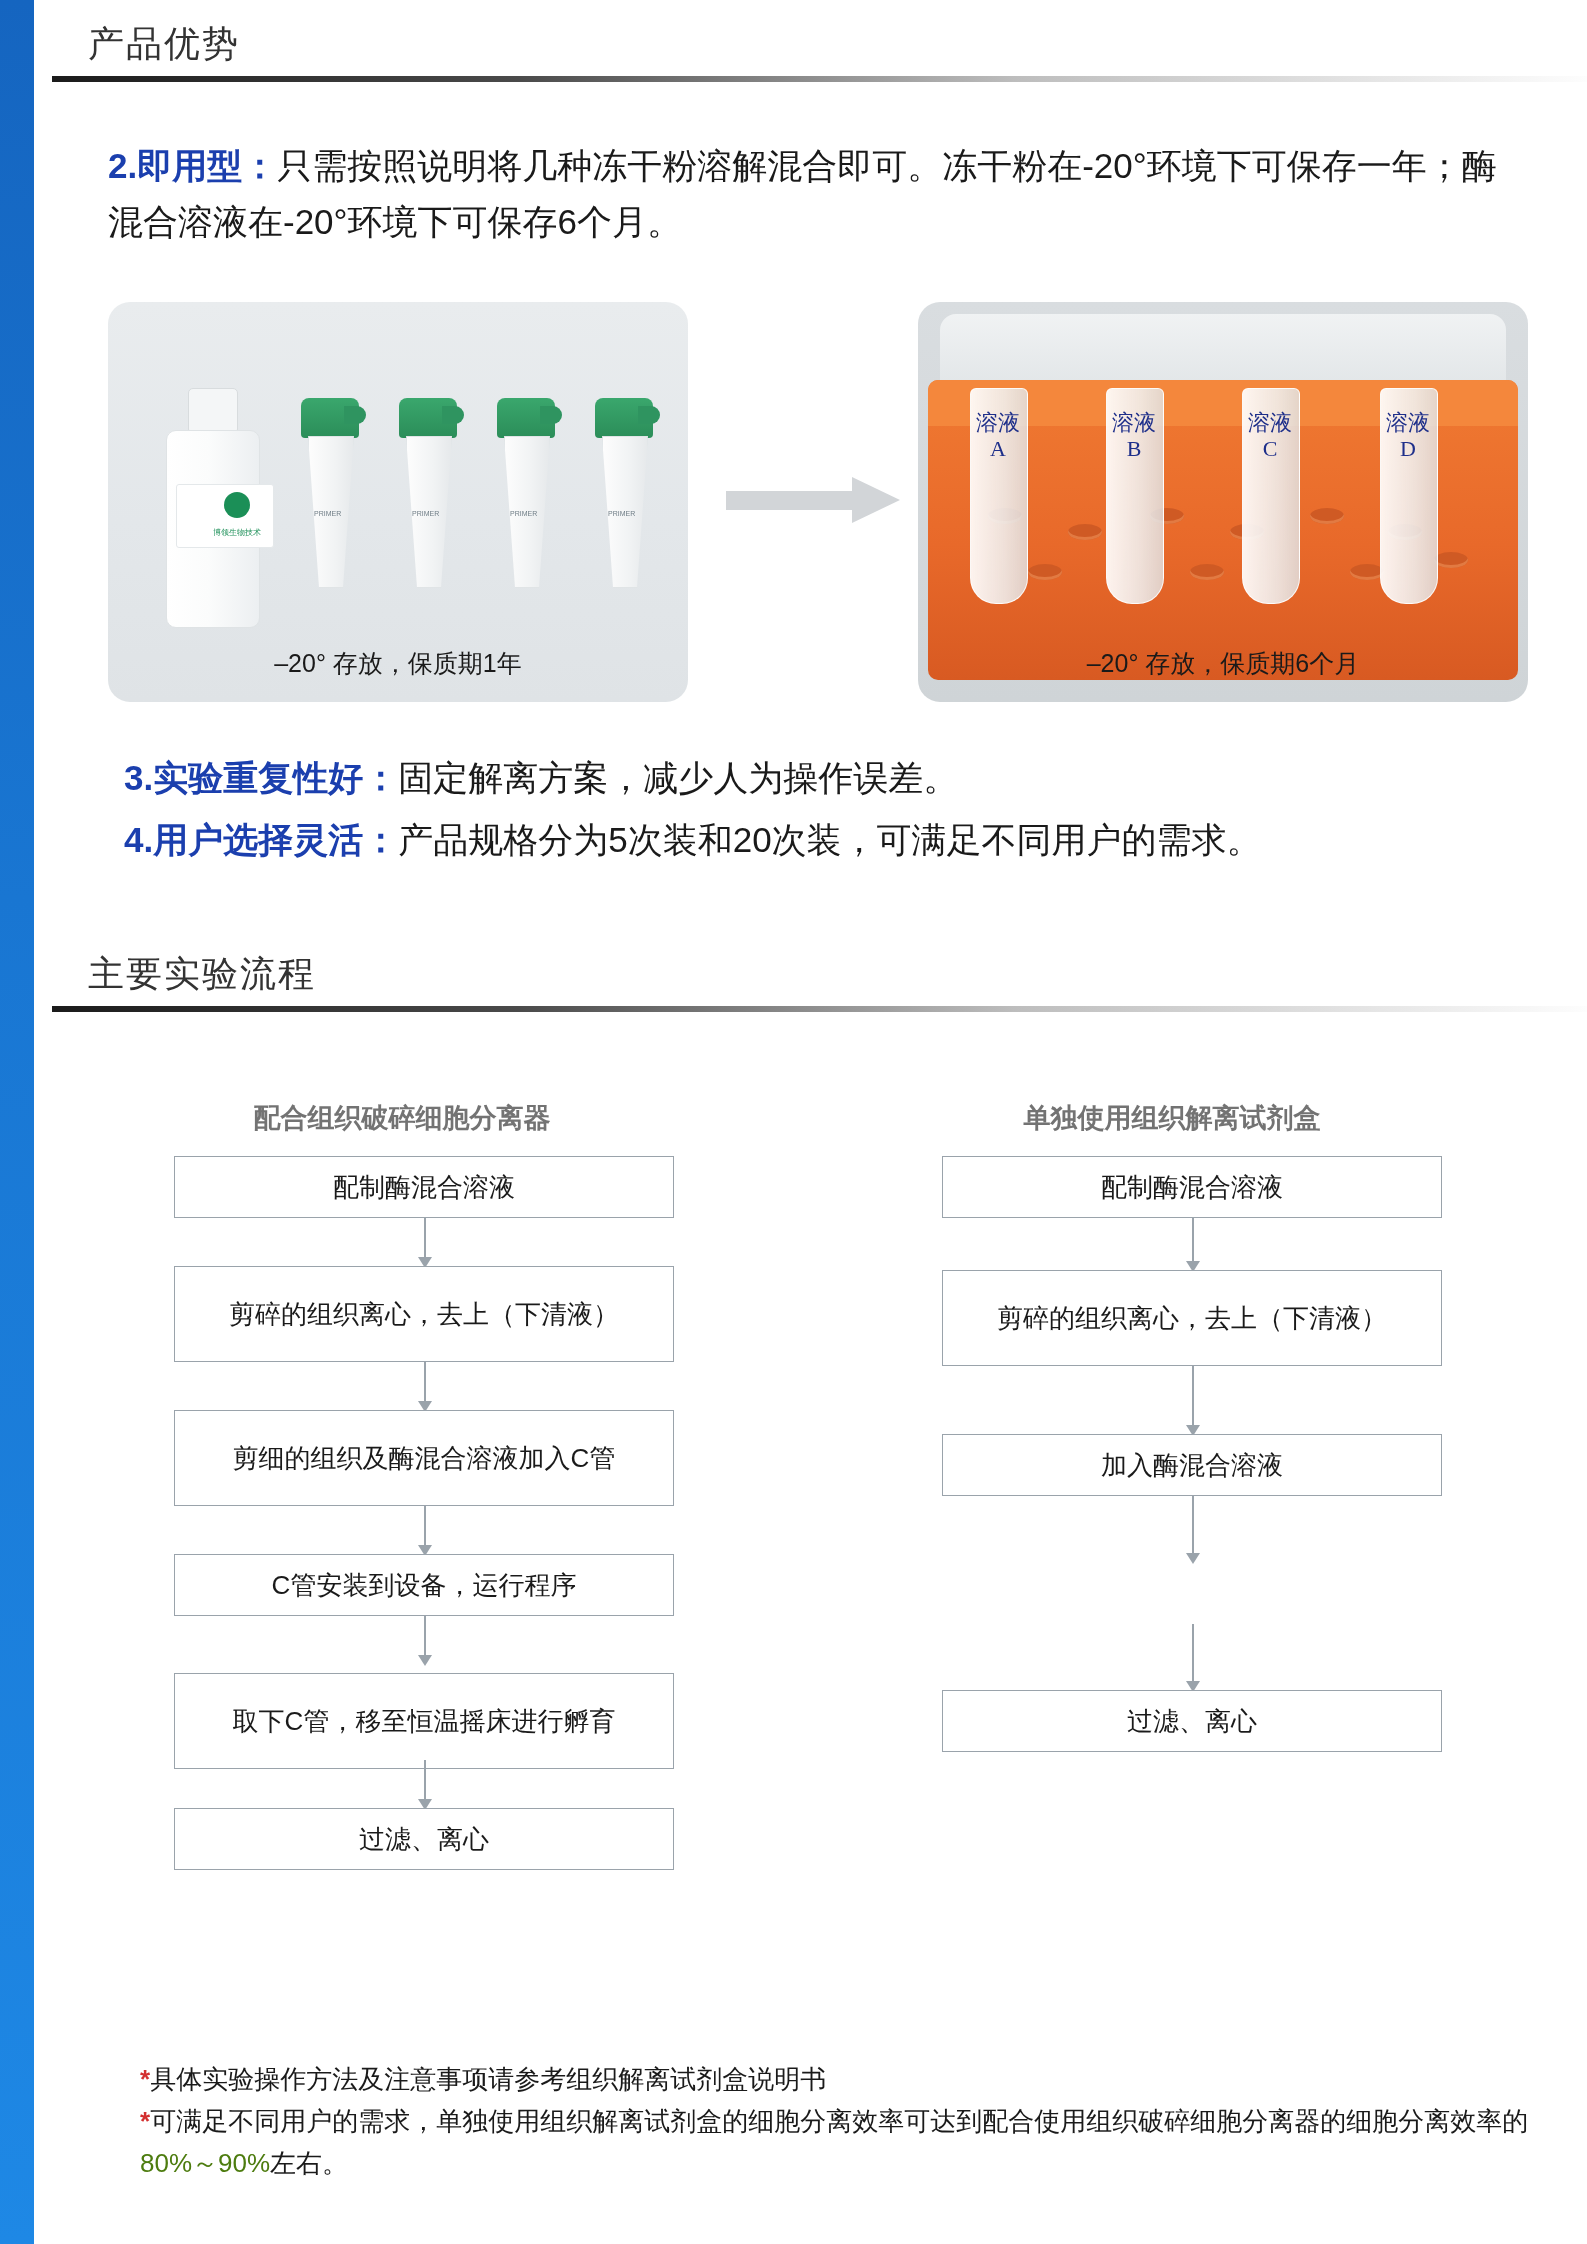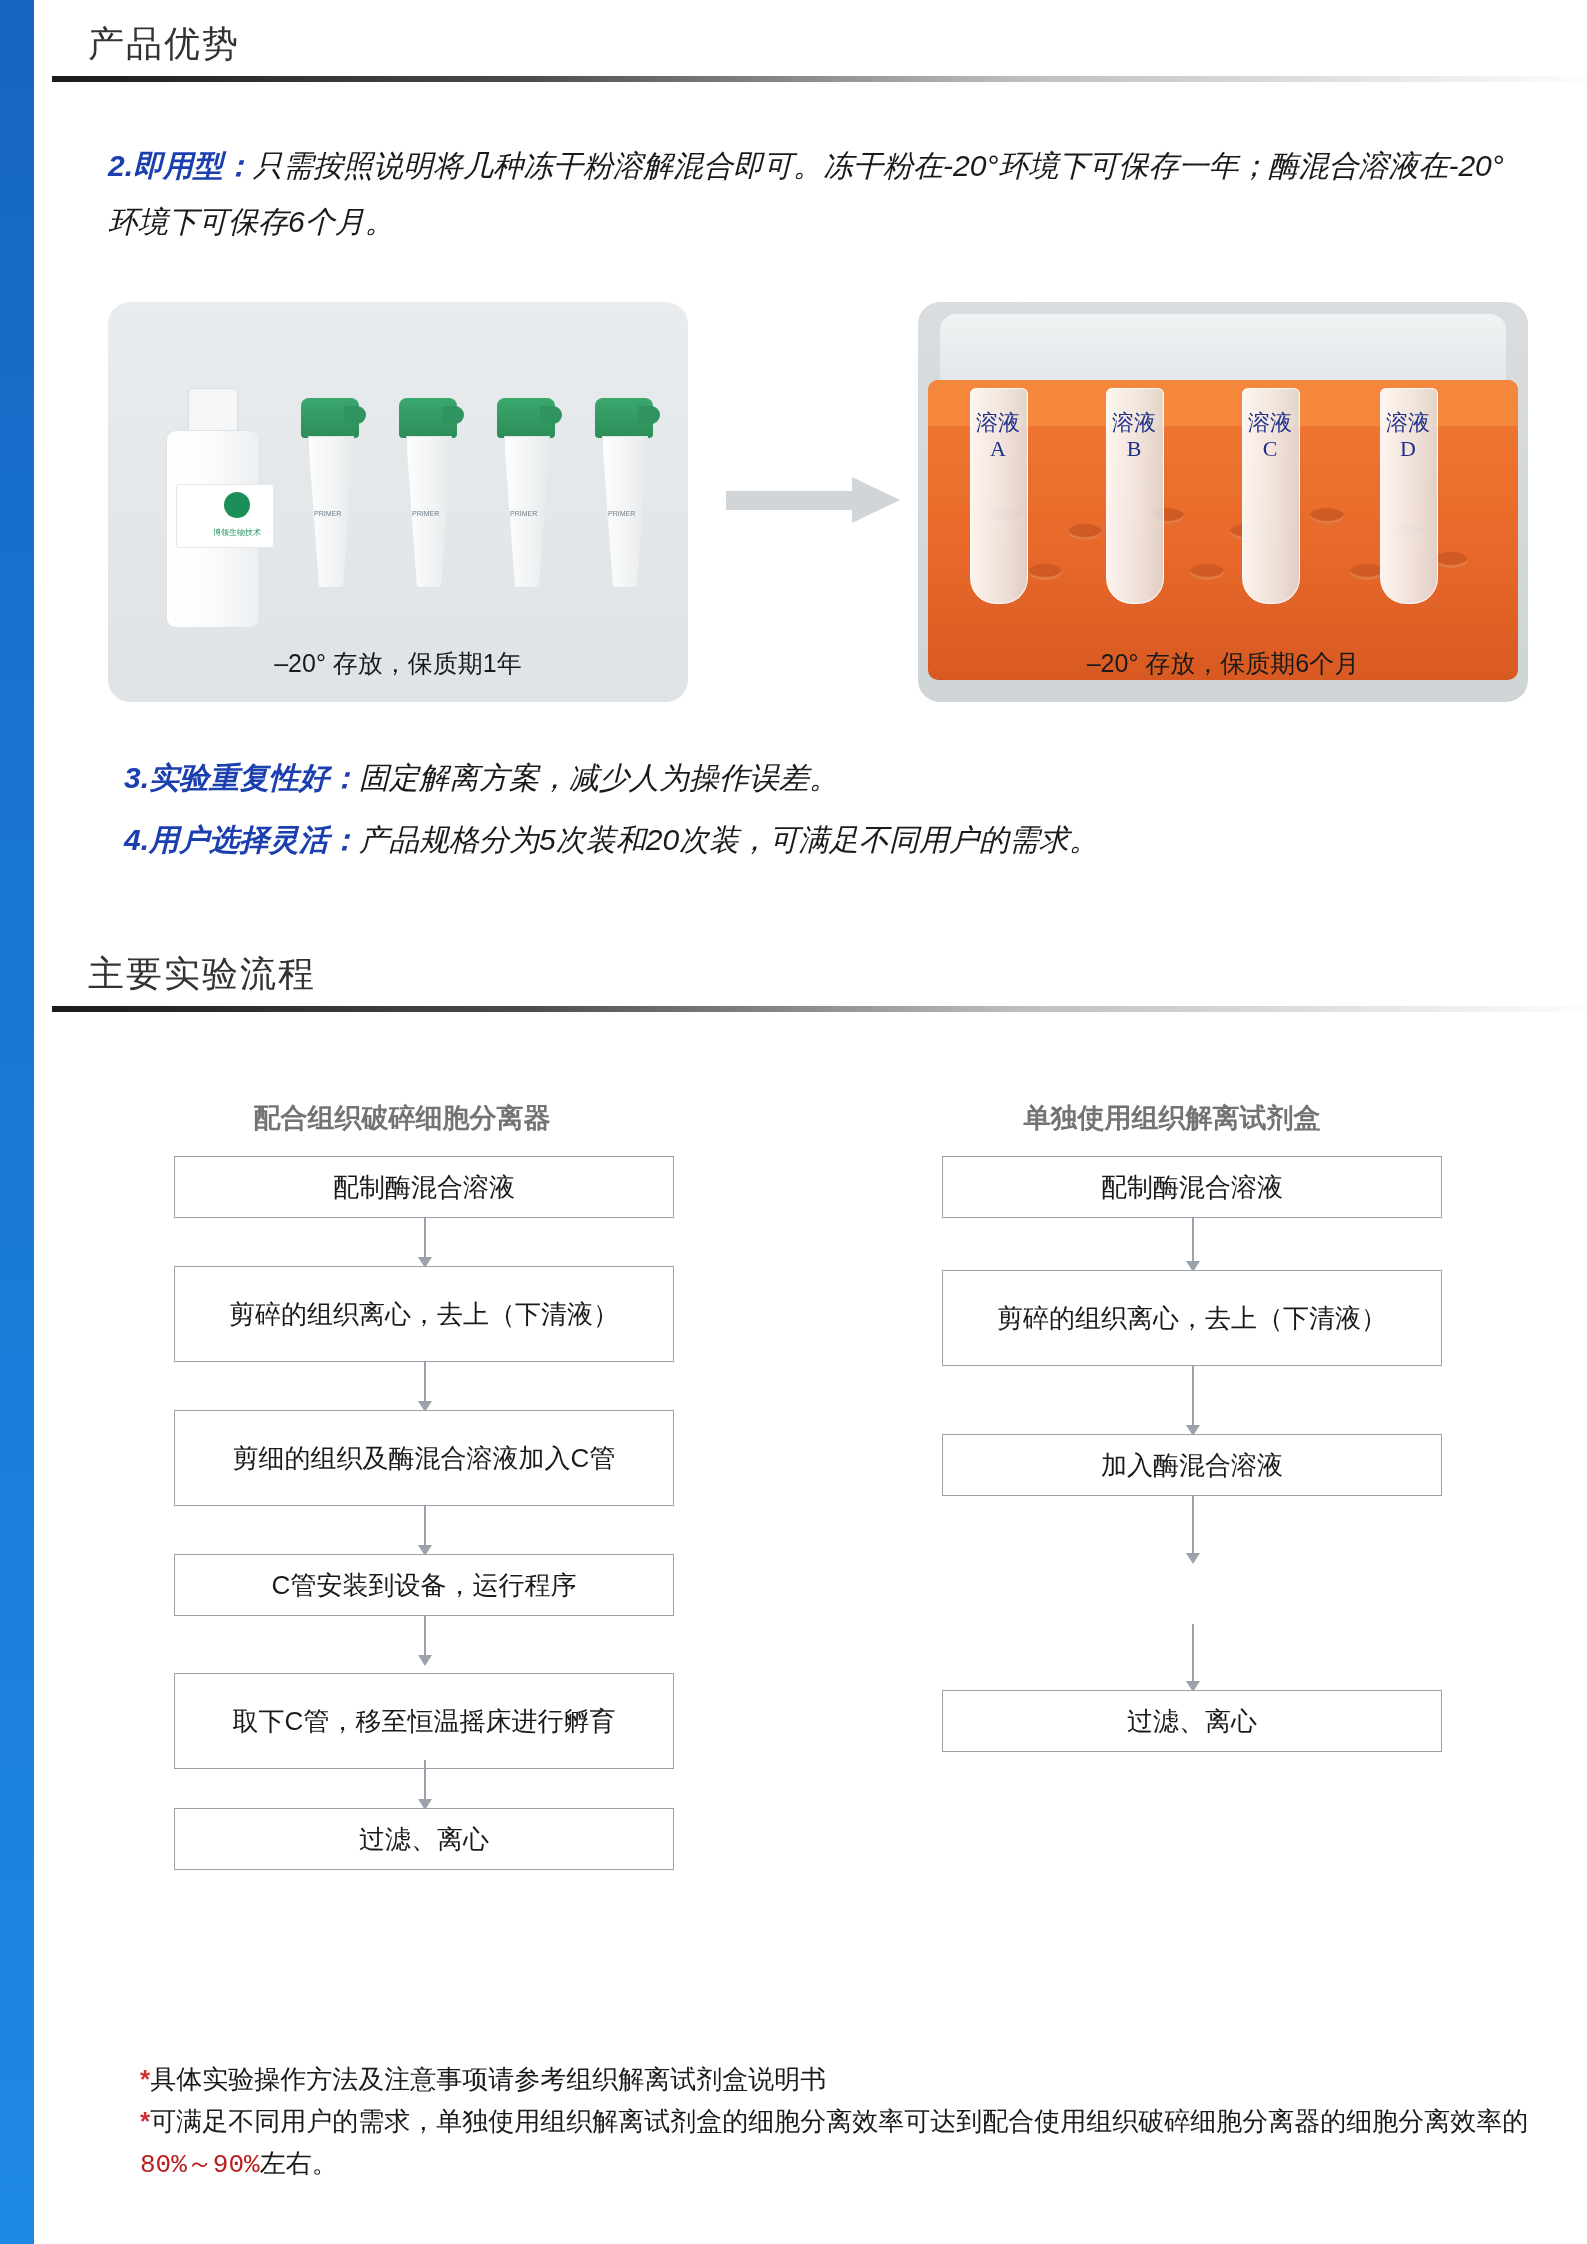--- a/index.html
+++ b/index.html
@@ -44,24 +44,23 @@
     line-height: 52px;
   }
   .section-head .rule {
     height: 6px;
     margin-top: 6px;
     background: linear-gradient(90deg, #1b1b1b 0%, #4a4a4a 30%, #bdbdbd 62%, #ffffff 100%);
   }
   
   .para {
     position: absolute;
-    font-size: 30px;
+    font-size: 35px;
     color: #1a1a1a;
     line-height: 56px;
-    font-style: italic;
   }
   .para b, .lead {
     color: #1b3fae;
     font-weight: bold;
   }
   
   .photos {
     position: absolute;
   }
   .photo-card {
@@ -318,21 +317,21 @@
     border-right: 7px solid transparent;
     border-top: 11px solid #9aa3ab;
   }
   .footnotes {
     position: absolute;
     font-size: 26px;
     line-height: 42px;
     color: #1a1a1a;
   }
   .star { color: #d32f2f; font-weight: bold; }
-  .hl { color: #b91c1c; font-family: Liberation Mono, monospace; }
+  .hl { color: #4d7c0f; }
 </style>
 </head>
 <body>
 
 <div class="spine"></div>
 
 <div class="page">
 
   <div class="section-head" style="top:18px;">
     <div class="title">产品优势</div>

